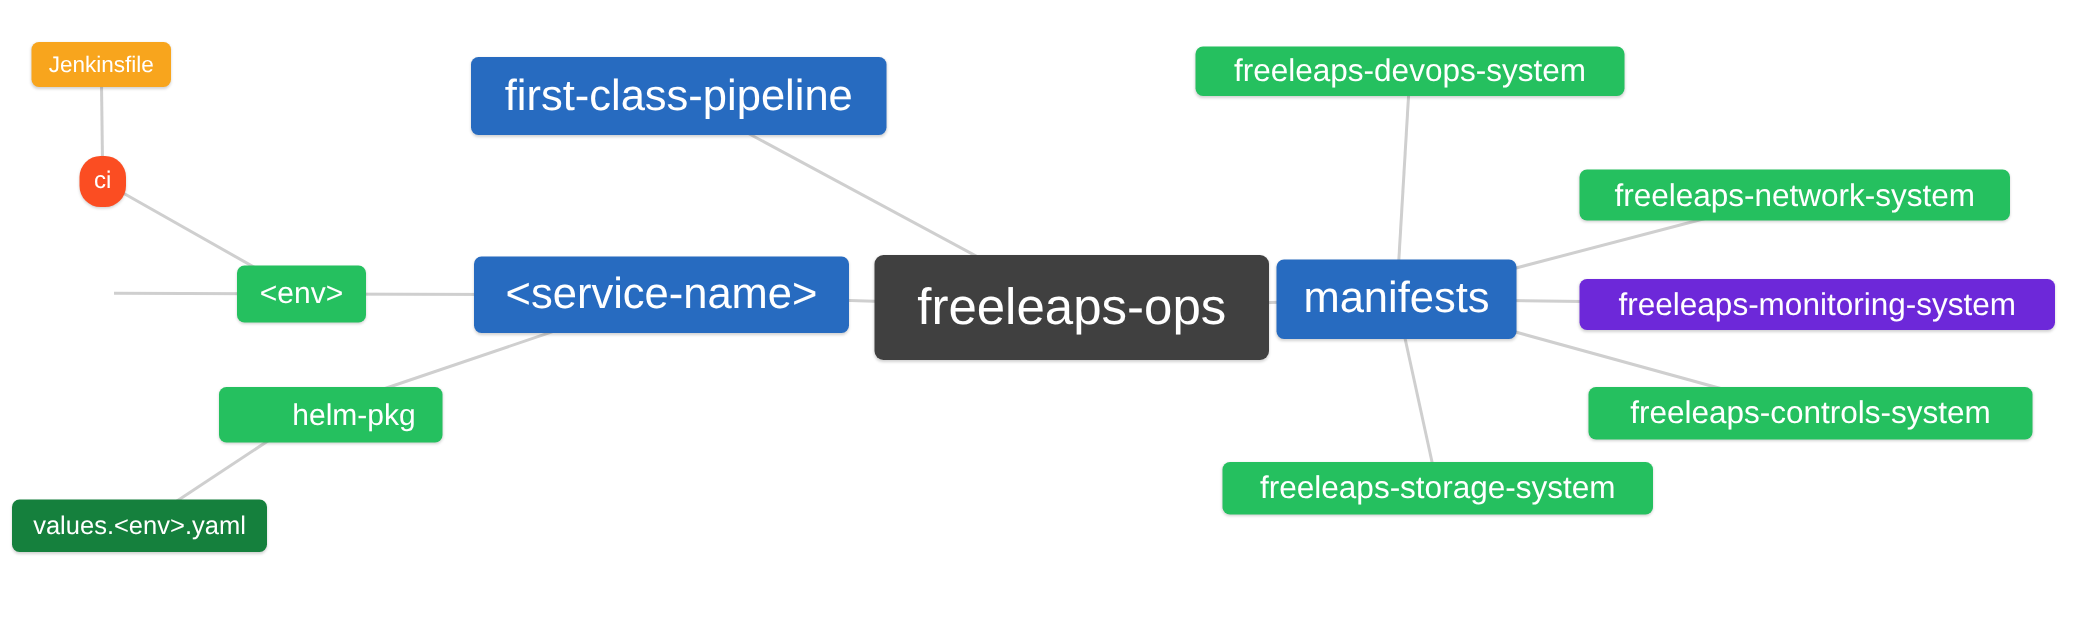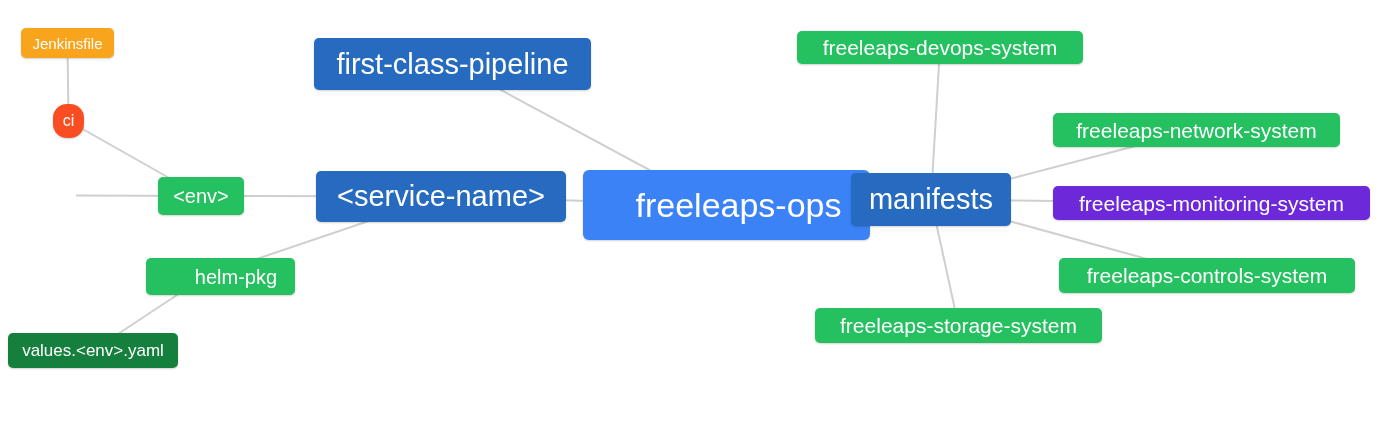--- a/index.html
+++ b/index.html
@@ -69,21 +69,21 @@
       <line x1="931" y1="199.5" x2="1207" y2="275.5"></line>
       <line x1="931" y1="199.5" x2="958.5" y2="325.5"></line>
     </g>
   </svg>
 
   <div class="node" id="n-jenkinsfile" style="background: rgb(248, 165, 29);">Jenkinsfile</div>
   <div class="node" id="n-ci" style="background: rgb(251, 77, 34);">ci</div>
   <div class="node" id="n-env" style="background: rgb(37, 192, 95);">&lt;env&gt;</div>
   <div class="node" id="n-first-class-pipeline" style="background: rgb(39, 107, 192);">first-class-pipeline</div>
   <div class="node" id="n-service-name" style="background: rgb(39, 107, 192);">&lt;service-name&gt;</div>
-  <div class="node" id="n-freeleaps-ops" style="background: #3b82f6; padding-left: 24px;">freeleaps-ops</div>
+  <div class="node" id="n-freeleaps-ops" style="background: #404040;">freeleaps-ops</div>
   <div class="node" id="n-manifests" style="background: rgb(39, 107, 192);">manifests</div>
   <div class="node" id="n-helm-pkg" style="background: rgb(37, 192, 95);">helm-pkg</div>
   <div class="node" id="n-values-env-yaml" style="background: #15803d;">values.&lt;env&gt;.yaml</div>
   <div class="node" id="n-devops-system" style="background: rgb(37, 192, 95);">freeleaps-devops-system</div>
   <div class="node" id="n-network-system" style="background: rgb(37, 192, 95);">freeleaps-network-system</div>
   <div class="node" id="n-monitoring-system" style="background: #6d28d9;">freeleaps-monitoring-system</div>
   <div class="node" id="n-controls-system" style="background: rgb(37, 192, 95);">freeleaps-controls-system</div>
   <div class="node" id="n-storage-system" style="background: rgb(37, 192, 95);">freeleaps-storage-system</div>
 
 </div>

